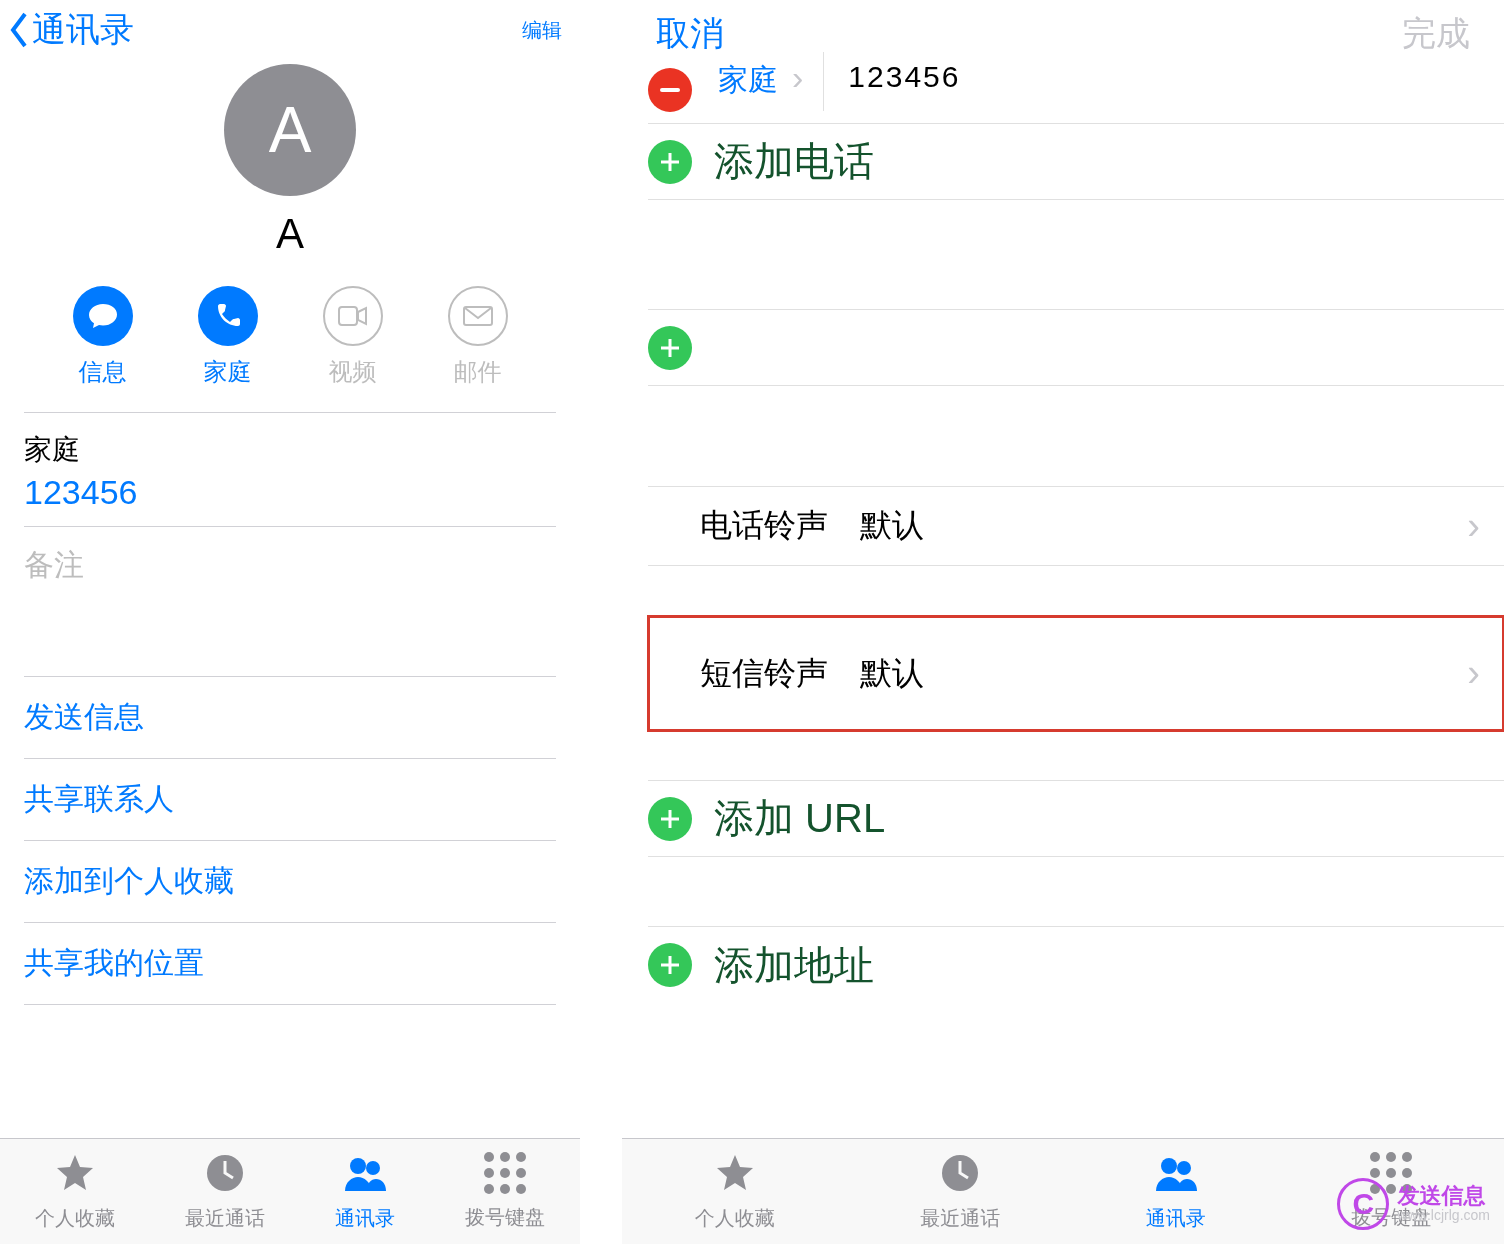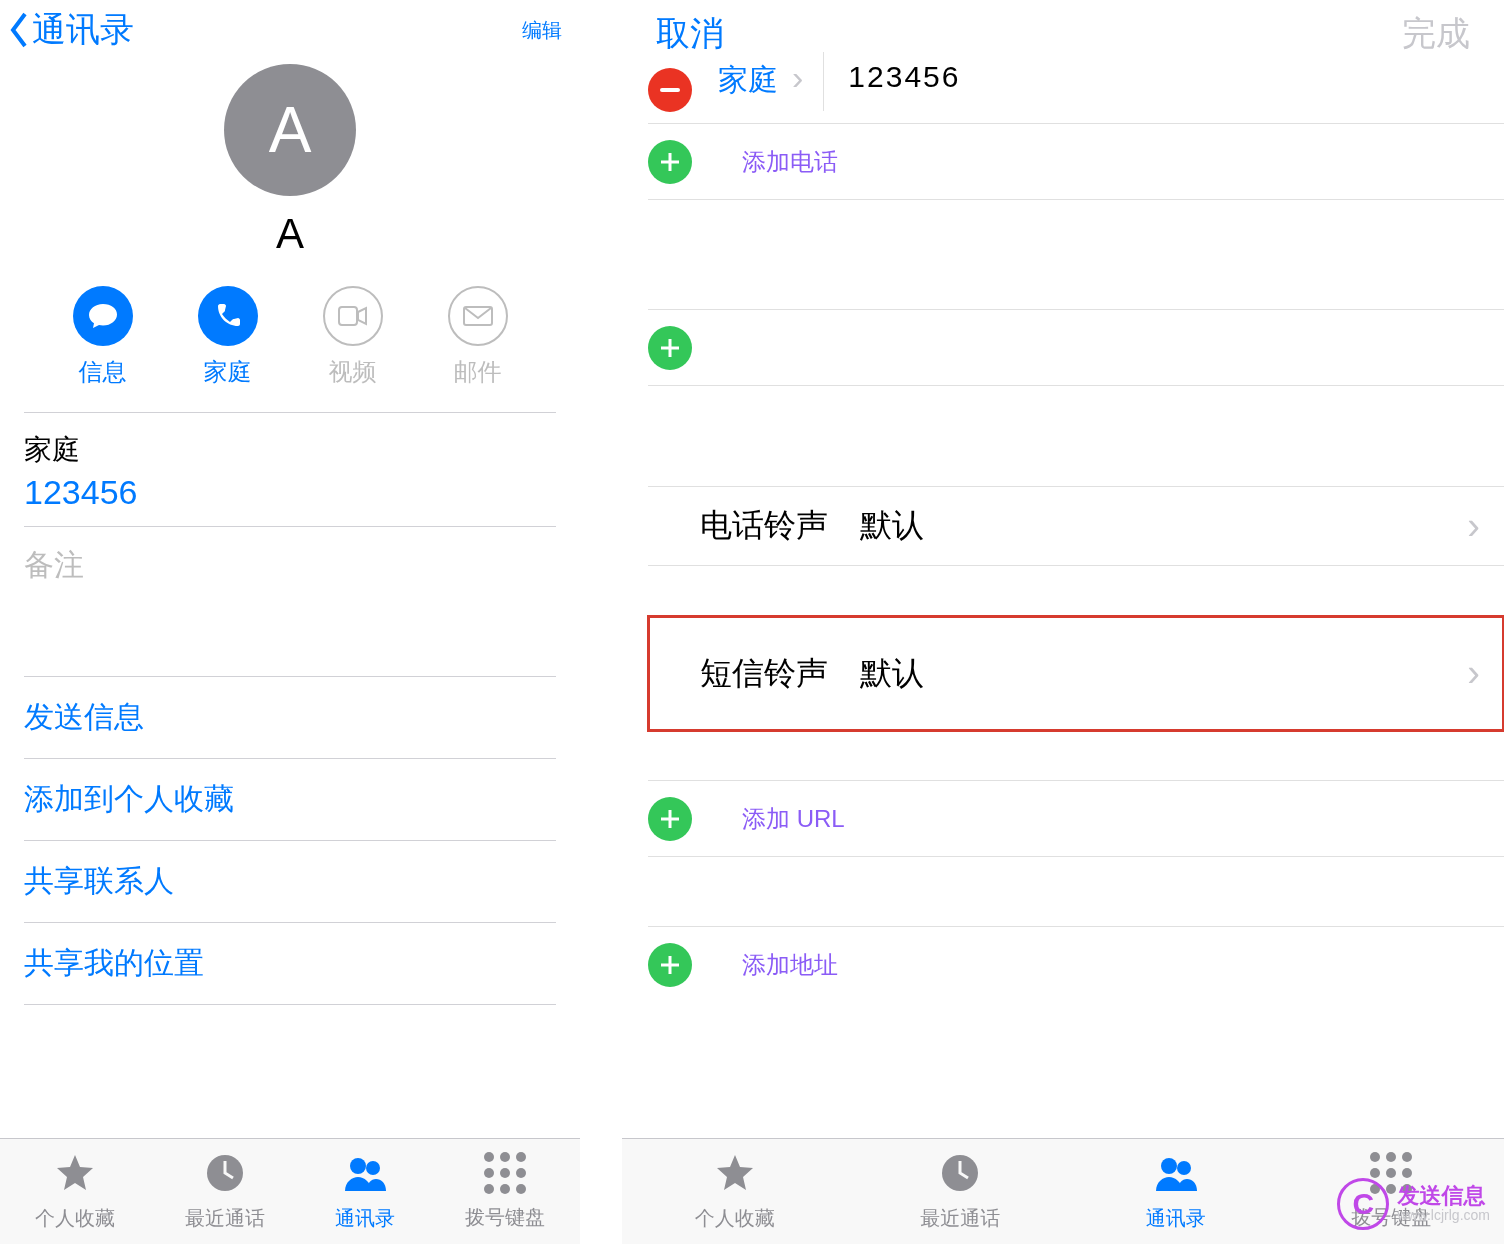--- a/index.html
+++ b/index.html
@@ -42,21 +42,21 @@
   .tab { display:flex; flex-direction:column; align-items:center; gap:10px; font-size:20px; color:#8e8e93; }
   .tab.active { color:#007aff; }
   .tab svg { width:44px; height:44px; }
 
   
   .r-nav { height:68px; display:flex; align-items:center; justify-content:space-between; padding:11px 34px; }
   .r-cancel { color:#007aff; font-size:34px; }
   .r-done   { color:#c7c7cc; font-size:34px; }
 
   .r-body { padding-left:26px; }
-  .r-row { display:flex; align-items:center; min-height:76px; font-size:24px; color:#8b5cf6; border-bottom:1px solid #e0e0e0; padding:4px 0;gap:28px; }
+  .r-row { display:flex; align-items:center; min-height:76px; font-size:40px; color:#14532d; border-bottom:1px solid #e0e0e0; padding:4px 0; }
   .r-row.no-btm { border-bottom:none; }
   .r-plus { width:44px; height:44px; border-radius:50%; background:#34c759; display:flex; align-items:center; justify-content:center; margin-right:22px; flex:0 0 44px; }
   .r-plus svg { width:22px; height:22px; }
   .r-minus { width:44px; height:44px; border-radius:50%; background:#ea3323; display:flex; align-items:center; justify-content:center; margin-right:22px; flex:0 0 44px; }
   .r-minus::after { content:""; width:20px; height:4px; background:#fff; border-radius:2px; }
 
   .r-partial { height:56px; display:flex; align-items:flex-start; border-bottom:1px solid #e0e0e0; padding-top:0; }
   .r-partial .lbl { color:#007aff; font-size:30px; margin-right:14px; margin-left:4px; margin-top:-8px; }
   .r-partial .chev { color:#c7c7cc; font-size:34px; margin-right:20px; margin-top:-10px; }
   .r-partial .divider { width:1px; background:#e0e0e0; align-self:stretch; margin-top:-16px; margin-bottom:12px; }
@@ -140,22 +140,22 @@
     </div>
 
     <div class="l-section">
       <hr class="l-sep">
       <div class="l-field-label">家庭</div>
       <div class="l-phone">123456</div>
       <hr class="l-sep">
       <div class="l-note">备注</div>
 
       <div class="l-link-row">发送信息</div>
+      <div class="l-link-row">共享联系人</div>
       <div class="l-link-row">添加到个人收藏</div>
-      <div class="l-link-row">共享联系人</div>
       <div class="l-link-row">共享我的位置</div>
     </div>
 
     <div class="tabbar">
       <div class="tab">
         <svg viewBox="0 0 44 44">
             <path fill="currentColor" d="M22 4l5 12 13 1-10 9 3 13-11-7-11 7 3-13L4 17l13-1z"></path>
           </svg>
         <span>个人收藏</span>
       </div>

